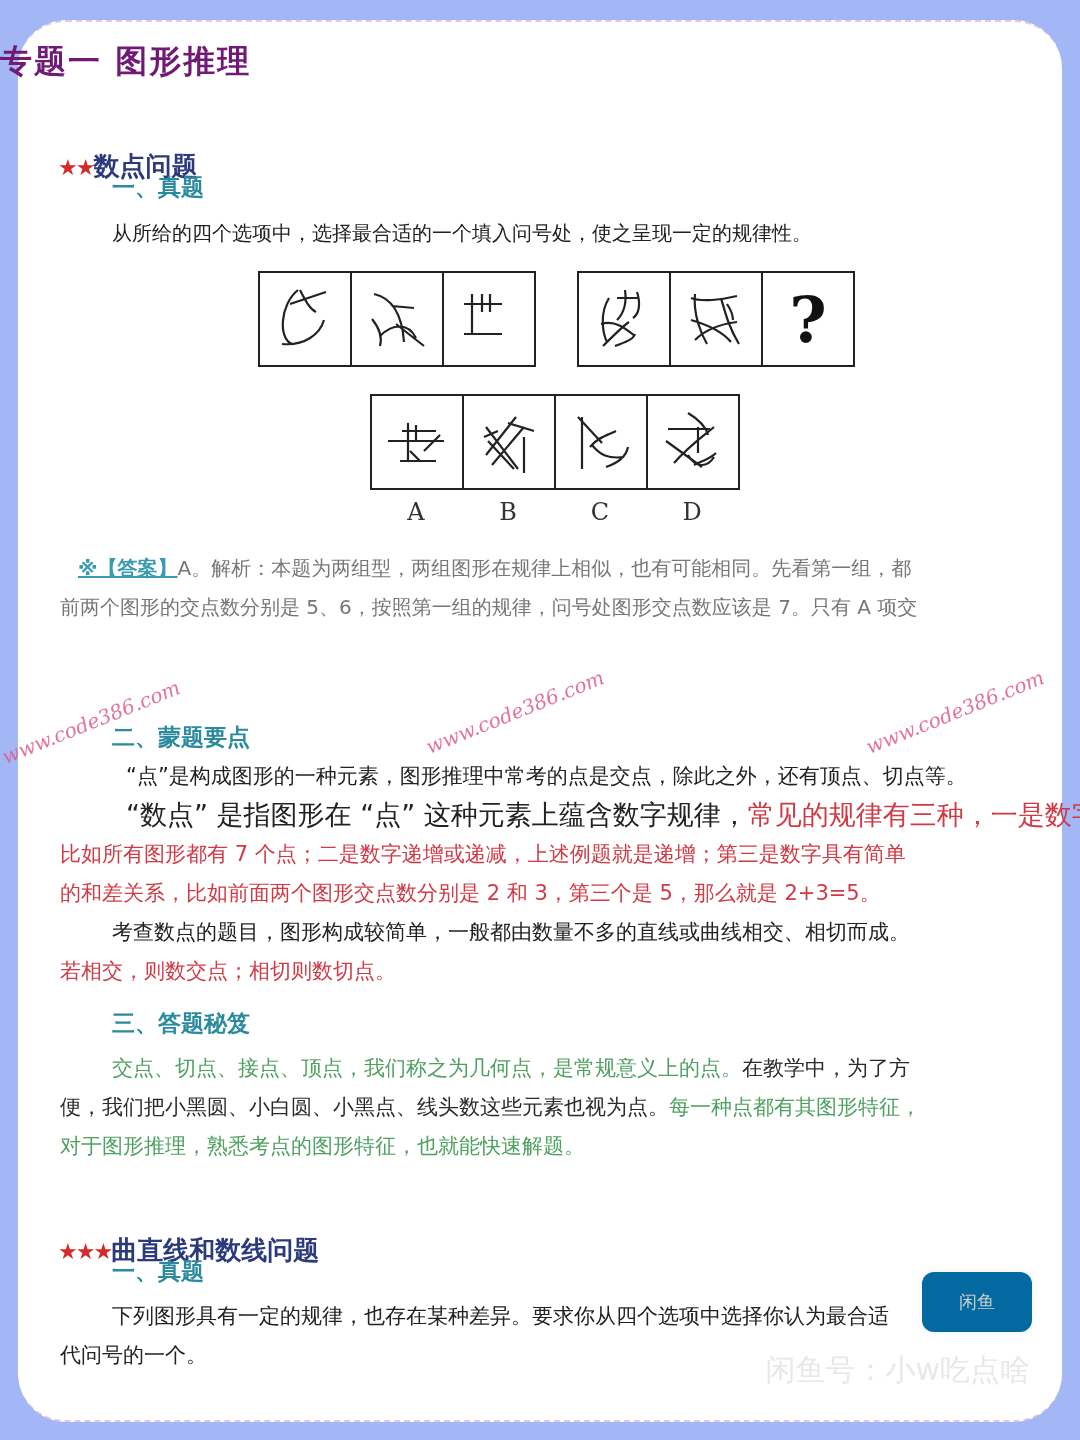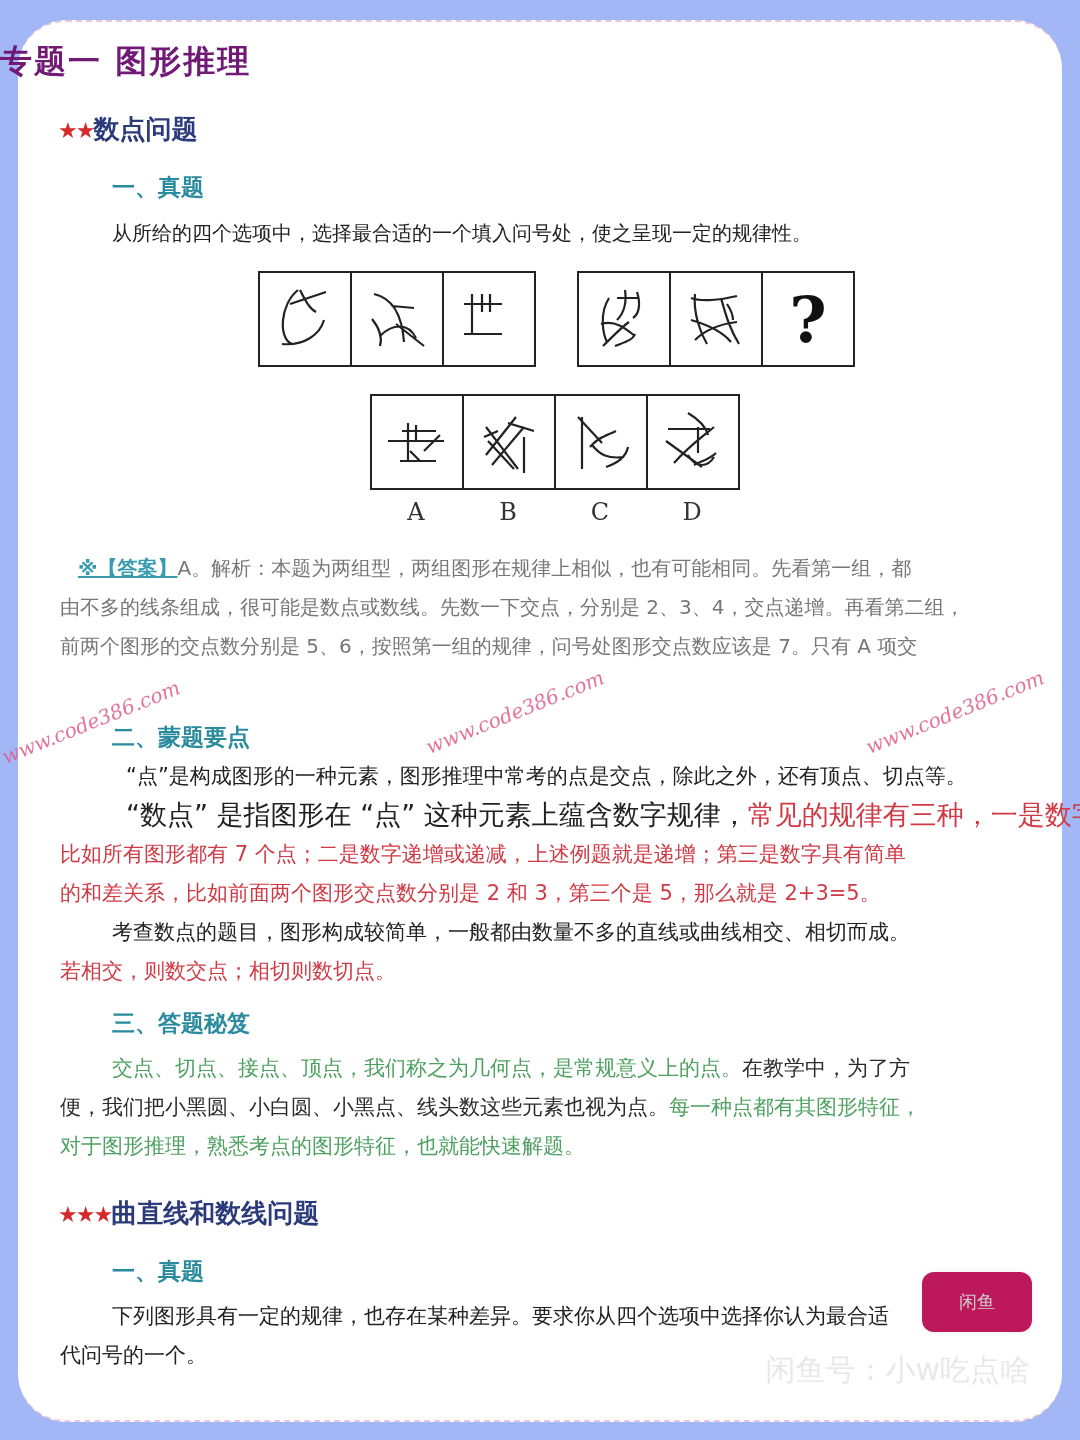--- a/index.html
+++ b/index.html
@@ -12,38 +12,38 @@
   .card {
     position:absolute; left:18px; top:20px; width:1044px; height:1402px;
     background:#ffffff; border-radius:48px;
     border-top:2px dashed #e6c8dc; border-bottom:2px dashed #e6c8dc;
     box-sizing:border-box;
   }
   .title {
     position:absolute; top:40px; left:0; width:1080px; text-align:left;
     font-size:32px; font-weight:bold; color:#701a75; letter-spacing:2px;
   }
-  .h1 { position:absolute; left:58px; font-size:26px; font-weight:bold; color:#2b3a7a; }
+  .h1 { position:absolute; left:58px; font-size:26px; font-weight:bold; color:#2b3a7a;margin-top:37px; }
   .h1 .stars { color:#d42a2a; font-size:22px; letter-spacing:-2px; }
   .h2 { position:absolute; left:112px; font-size:23px; font-weight:bold; color:#2a8b9e; }
   .p { position:absolute; font-size:20px; color:#222; line-height:38px; white-space:nowrap; }
   .ans { position:absolute; left:60px; width:980px; font-size:20px; color:#777; line-height:39px; }
   .ans .mark { color:#3a9bb0; font-weight:bold;text-decoration:underline; }
   .red { color:#cf3a45; }
   .green { color:#4ea160; }
   .dark { color:#2a2a2a; }
   .figrow { position:absolute; display:flex; border:2px solid #222; }
   .fig { width:90px; height:92px; border-right:2px solid #222; display:flex; align-items:center; justify-content:center; }
   .fig:last-child { border-right:none; }
   .fig svg { width:70px; height:70px; }
   .optlabels { position:absolute; top:498px; left:370px; width:368px; display:flex; font-family:"DejaVu Serif", serif; font-size:24px; color:#333; }
   .optlabels span { flex:1; text-align:center; }
   .wm { position:absolute; color:#e05a8a; font-family:"DejaVu Serif", serif; font-style:italic; font-size:20px; transform:rotate(-22deg); opacity:0.85; }
   .xy { position:absolute; right:50px; top:1350px; font-size:30px; color:#e8e8e8; }
-  .xy-logo { position:absolute; left:922px; top:1272px; width:110px; height:60px; background:#be185d; border-radius:12px; box-shadow:0 0 6px #eee; color:#ccc; font-size:18px; text-align:center; line-height:60px; }
+  .xy-logo { position:absolute; left:922px; top:1272px; width:110px; height:60px; background:#0369a1; border-radius:12px; box-shadow:0 0 6px #eee; color:#ccc; font-size:18px; text-align:center; line-height:60px; }
 </style>
 </head>
 <body>
 
 <div class="card"></div>
 
 <div class="title">专题一 图形推理</div>
 
 <div class="h1" style="top:112px;">
   <span class="stars">★★</span><span>数点问题</span>
@@ -111,21 +111,20 @@
 
 <div class="optlabels">
   <span>A</span>
   <span>B</span>
   <span>C</span>
   <span>D</span>
 </div>
 
 <div class="ans" style="top:549px;">
   <div style="padding-left:18px;"><span class="mark">※【答案】</span><span>A。解析：本题为两组型，两组图形在规律上相似，也有可能相同。先看第一组，都</span></div>
-  <div>由不多的线条组成，很可能是数点或数线。先数一下交点，分别是 2、3、4，交点递增。再看第二组，</div>
   <div>前两个图形的交点数分别是 5、6，按照第一组的规律，问号处图形交点数应该是 7。只有 A 项交</div>
 </div>
 
 <div class="h2" style="top:722px;">二、蒙题要点</div>
 <div class="p" style="left:126px; top:757px; font-size:21px;">“点”是构成图形的一种元素，图形推理中常考的点是交点，除此之外，还有顶点、切点等。</div>
 <div class="p" style="left:126px; top:796px; font-size:27px;">
   <span>“数点” 是指图形在 “点” 这种元素上蕴含数字规律，</span><span class="red">常见的规律有三种，一是数字相同，</span>
 </div>
 <div class="p red" style="left:60px; top:835px; font-size:21px;">比如所有图形都有 7 个点；二是数字递增或递减，上述例题就是递增；第三是数字具有简单</div>
 <div class="p red" style="left:60px; top:874px; font-size:21px;">的和差关系，比如前面两个图形交点数分别是 2 和 3，第三个是 5，那么就是 2+3=5。</div>

